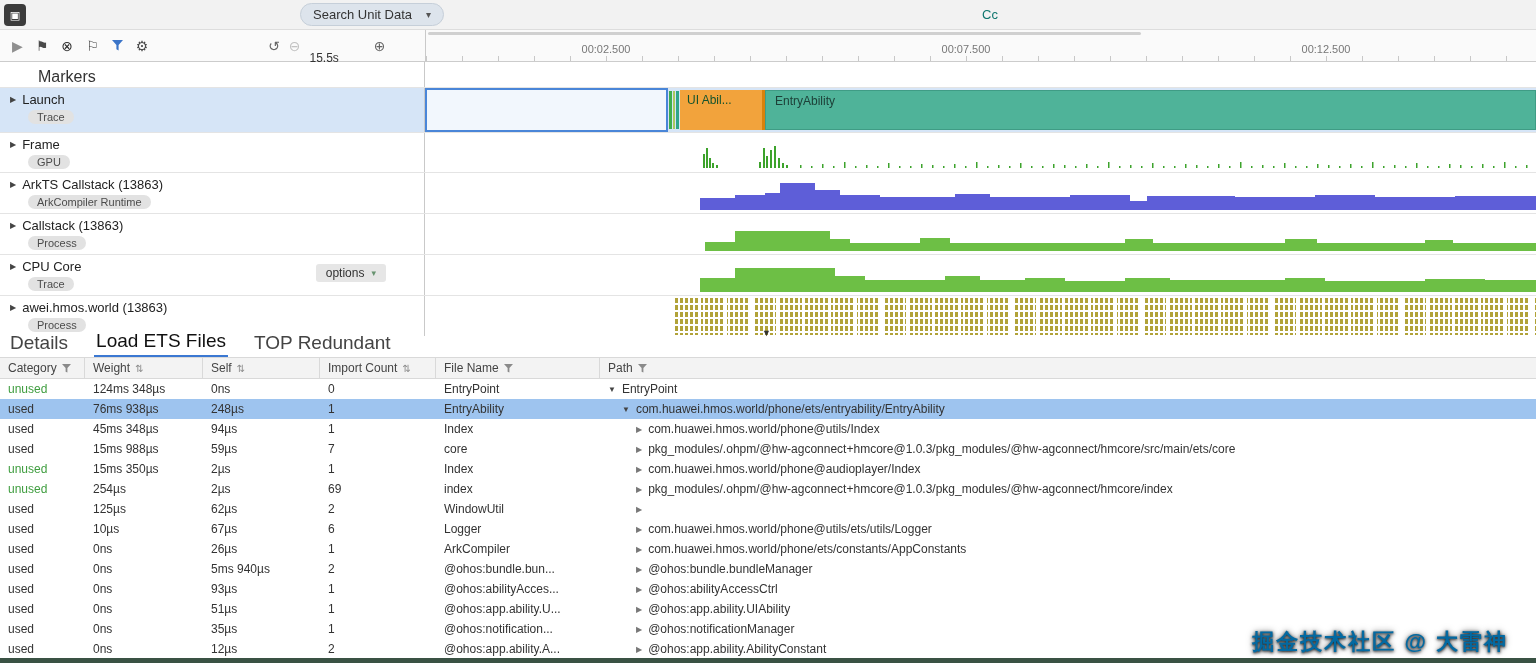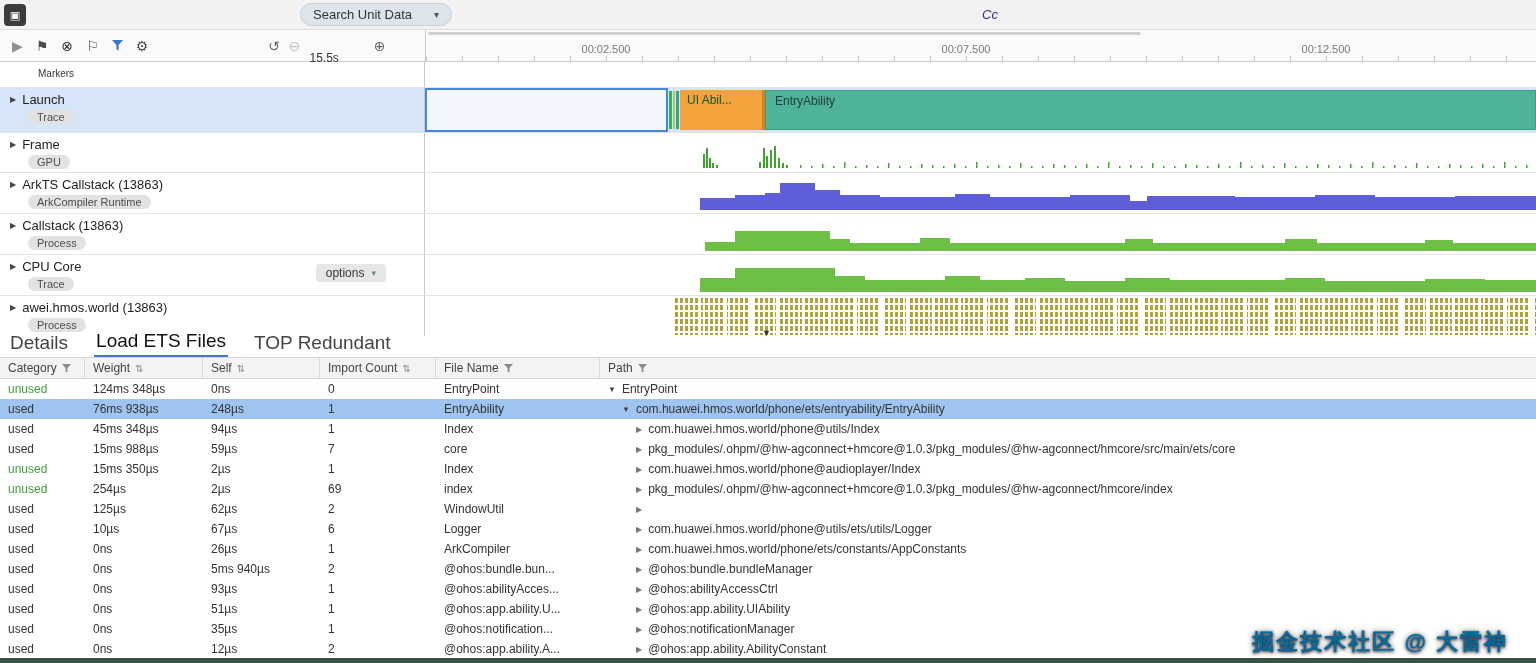--- a/index.html
+++ b/index.html
@@ -2,25 +2,25 @@
 <html><head>
 <meta charset="utf-8">
 <style>
   * { margin:0; padding:0; box-sizing:border-box; }
   body { font-family: "Liberation Sans","DejaVu Sans",sans-serif; background:#888; }
   .app { position:relative; width:1536px; height:663px; background:#fff; overflow:hidden; font-size:12px; color:#333; }
 
   
   .topbar { position:absolute; top:0; left:0; right:0; height:30px; background:#f2f2f2; border-bottom:1px solid #ddd; }
   .session-icon { position:absolute; left:4px; top:4px; width:22px; height:22px; background:#3b3b3b; border-radius:4px; color:#fff; font-size:11px; display:flex; align-items:center; justify-content:center; }
-  .pill-btn { position:absolute; left:300px; top:3px; height:23px; padding:0 12px; background:#dde4ec; border:1px solid #c6cfd9; border-radius:12px; display:flex; align-items:center; gap:22px; font-size:13px; color:#333; cursor:pointer; }
+  .pill-btn { position:absolute; left:300px; top:3px; height:23px; padding:0 12px; background:#dde4ec; border:1px solid #c6cfd9; border-radius:12px; display:flex; align-items:center; gap:14px; font-size:13px; color:#333; cursor:pointer; }
   .pill-btn .caret { font-size:10px; color:#555; }
   .keyword-input { position:absolute; left:468px; top:3px; width:494px; height:23px; border:1px solid #bbb; border-radius:12px; padding:0 12px; font-size:13px; color:#333; background:#fff; outline:none; font-family:inherit; }
   .keyword-input::placeholder { color:#9a9a9a; }
-  .match-case { position:absolute; left:982px; top:7px; color:#4c1d95; font-size:13px; cursor:pointer;font-style:italic; }
+  .match-case { position:absolute; left:982px; top:7px; color:#0f766e; font-size:13px; cursor:pointer; }
 
   
   .toolbar { position:absolute; top:30px; left:0; right:0; height:32px; background:#fafafa; border-bottom:1px solid #ccc; }
   .tool-icons { position:absolute; left:12px; top:0; height:31px; display:flex; align-items:center; gap:13px; }
   .tool-icons .ic { font-size:14px; color:#4a4a4a; cursor:pointer; line-height:1; }
   .ic.play { color:#8f8f8f; }
   .ic.record { color:#2f2f2f; }
   .funnel-svg { display:block; cursor:pointer; }
   .zoom { position:absolute; left:268px; top:0; height:31px; display:flex; align-items:center; gap:9px; }
   .zoom .ic { font-size:14px; color:#666; cursor:pointer; }
@@ -34,21 +34,21 @@
 
   
   .timeline { position:absolute; top:62px; left:0; right:0; height:274px; background:#fff; }
   .track { display:flex; border-bottom:1px solid #e4e4e4; }
   .t-left { width:425px; border-right:1px solid #c9c9c9; position:relative; padding:4px 0 0 10px; overflow:hidden; background:#fff; }
   .t-right { flex:1; position:relative; overflow:hidden; background:#fff; }
   .track-name { display:flex; align-items:center; gap:6px; font-size:13px; color:#222; }
   .expander { font-size:8px; color:#444; cursor:pointer; }
   .badge { display:inline-block; margin:3px 0 0 18px; background:#e2e2e2; color:#4c4c4c; font-size:11px; border-radius:8px; padding:1px 9px; }
   .markers-row { height:26px; }
-  .markers-row .t-left { padding:6px 0 0 38px; font-size:10px; color:#333; }
+  .markers-row .t-left { padding:6px 0 0 38px; font-size:16px; color:#333; }
   .row-launch { height:45px; }
   .row-launch .t-left, .row-launch .t-right { background:#d6e5f7; }
   .row-frame { height:40px; }
   .row-arkts { height:41px; }
   .row-callstack { height:41px; }
   .row-cpu { height:41px; }
   .row-threads { height:41px; border-bottom:none; }
   .options-btn { position:absolute; right:38px; top:9px; background:#e6e6e6; border-radius:3px; padding:2px 10px; font-size:12px; color:#333; display:flex; gap:7px; align-items:center; cursor:pointer; }
   .options-btn .caret { font-size:9px; color:#67936f; }
   .chart-svg { position:absolute; left:0; top:0; width:100%; height:100%; }

